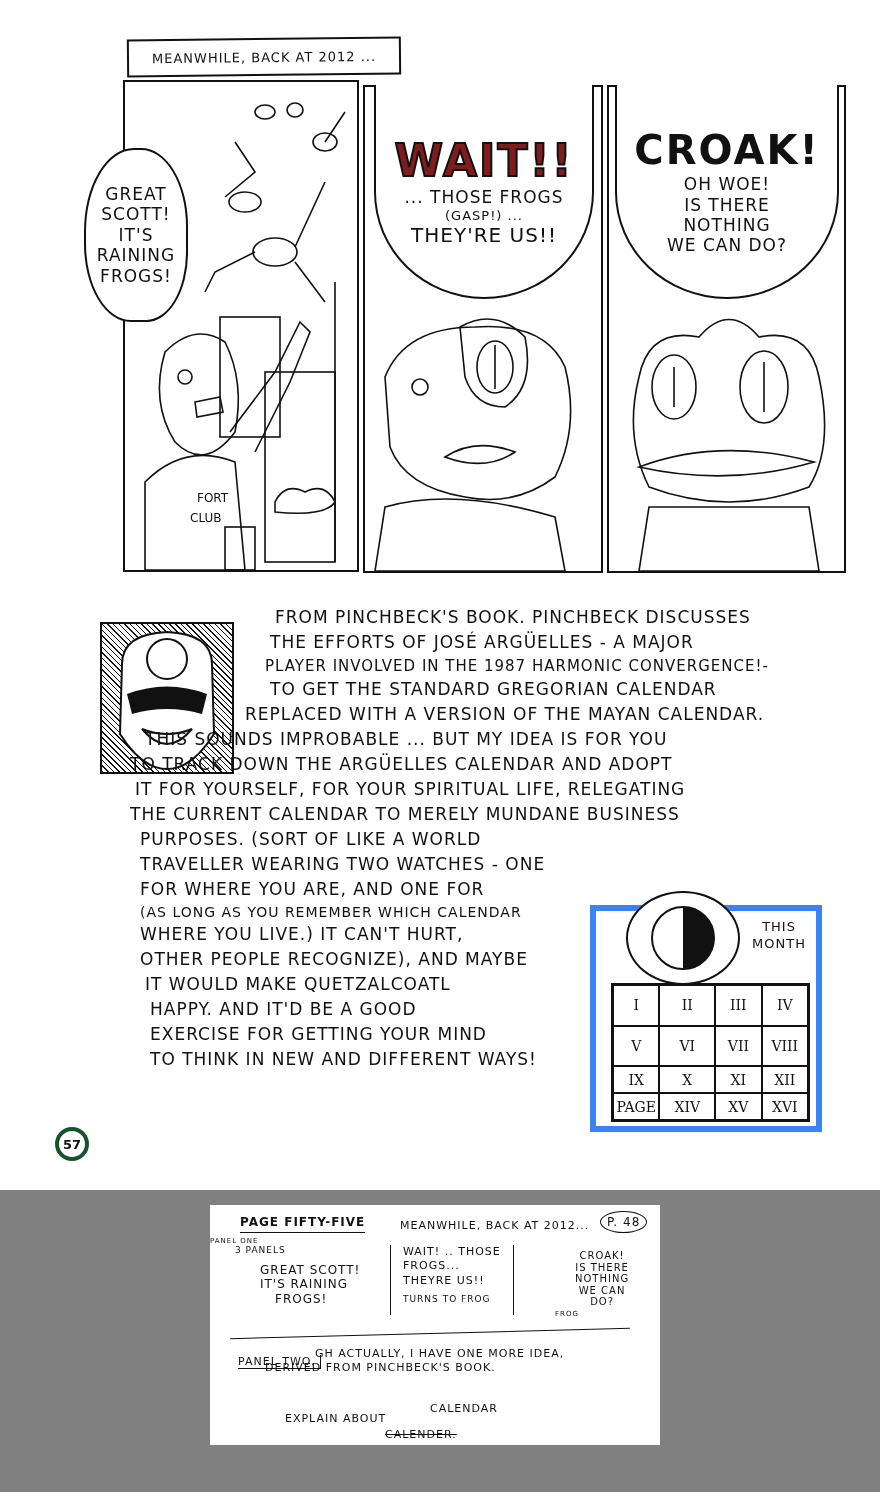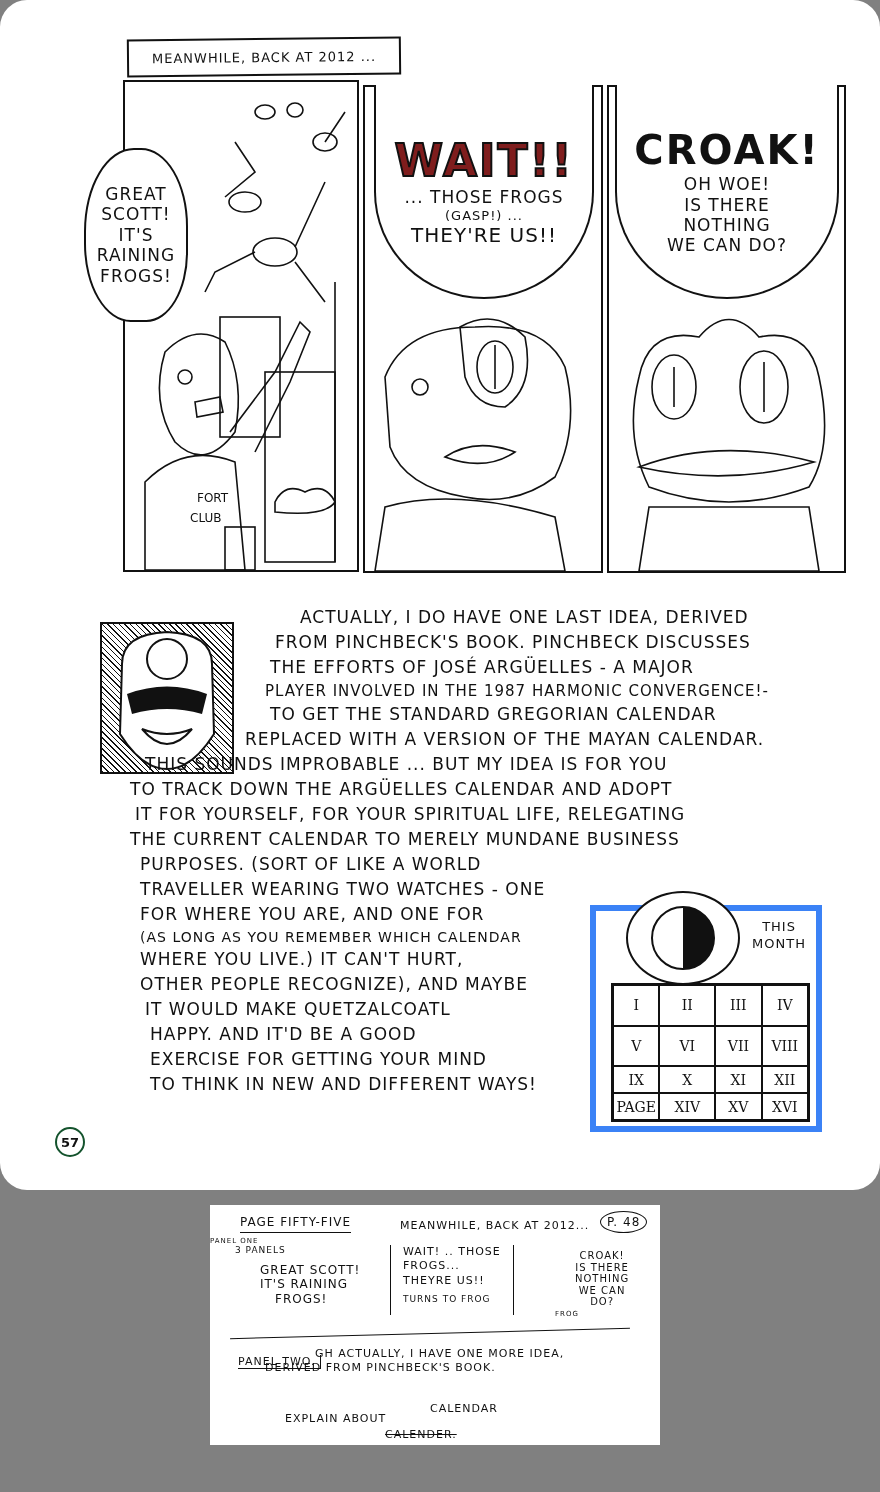--- a/index.html
+++ b/index.html
@@ -1,17 +1,17 @@
 <!DOCTYPE html>
 <html><head>
 <meta charset="utf-8">
 <style>
   html,body{margin:0;padding:0;}
   body{width:880px;height:1492px;background:#808080;position:relative;overflow:hidden;font-family:"DejaVu Sans",sans-serif;color:#111;}
-  .page{position:absolute;left:0;top:0;width:880px;height:1190px;background:#fff;border-radius:27px;}
+  .page{position:absolute;left:0;top:0;width:880px;height:1190px;background:#fff;}
   .hand{font-family:"DejaVu Sans",sans-serif;text-transform:uppercase;letter-spacing:1px;color:#111;}
   .caption-box{position:absolute;left:127px;top:38px;width:270px;height:34px;border:2px solid #111;transform:rotate(-0.6deg);display:flex;align-items:center;justify-content:center;font-size:13px;}
   .panel{position:absolute;border:2px solid #111;background:#fff;overflow:hidden;}
   .p1{left:123px;top:80px;width:232px;height:488px;}
   .p2{left:363px;top:85px;width:236px;height:484px;}
   .p3{left:607px;top:85px;width:235px;height:484px;}
   .balloon{position:absolute;border:2px solid #111;background:#fff;border-radius:48% 45% 40% 45%;display:flex;flex-direction:column;align-items:center;justify-content:center;text-align:center;line-height:1.2;}
   .b1{left:84px;top:148px;width:100px;height:170px;font-size:17px;}
   .b2{left:374px;top:85px;width:216px;height:212px;border-radius:0 0 50% 50%;border-top:none;font-size:17px;}
   .b3{left:615px;top:85px;width:220px;height:212px;border-radius:0 0 50% 50%;border-top:none;font-size:17px;}
@@ -20,21 +20,21 @@
   .art{position:absolute;}
   .narration{position:absolute;left:130px;top:605px;width:680px;font-size:17px;line-height:1.47;}
   .narr-line{white-space:nowrap;}
   .portrait{position:absolute;left:100px;top:622px;width:130px;height:148px;border:2px solid #111;background:repeating-linear-gradient(45deg,#111 0 1px,#fff 1px 4px);}
   .calendar{position:absolute;left:590px;top:905px;width:220px;height:215px;border:6px solid #3b82f6;background:#fff;}
   .cal-grid{position:absolute;left:15px;top:72px;width:195px;height:135px;display:grid;grid-template-columns:1fr 1.2fr 1fr 1fr;grid-template-rows:1.2fr 1.2fr 0.8fr 0.8fr;border:2px solid #111;}
   .cal-cell{border:1.5px solid #111;display:flex;align-items:center;justify-content:center;font-family:"DejaVu Serif",serif;font-size:14px;}
   .cal-label{position:absolute;right:10px;top:8px;font-size:13px;text-align:center;line-height:1.3;}
   .yinyang{position:absolute;left:30px;top:-20px;width:110px;height:90px;border-radius:50%;border:2px solid #111;background:#fff;display:flex;align-items:center;justify-content:center;}
   .yy-inner{width:60px;height:60px;border-radius:50%;border:2px solid #111;background:linear-gradient(90deg,#fff 50%,#111 50%);}
-  .page-num{position:absolute;left:55px;top:1127px;width:26px;height:26px;border:2px solid #14532d;border-radius:50%;font-size:13px;display:flex;align-items:center;justify-content:center;font-weight:bold;}
+  .page-num{position:absolute;left:55px;top:1127px;width:26px;height:26px;border:4px solid #14532d;border-radius:50%;font-size:13px;display:flex;align-items:center;justify-content:center;font-weight:bold;}
   .script{position:absolute;left:210px;top:1205px;width:450px;height:240px;background:#fff;}
   .s-text{position:absolute;font-size:11px;white-space:nowrap;}
 </style>
 </head>
 <body>
 
 <div class="page">
 
   <div class="caption-box hand">
     <span>MEANWHILE, BACK AT 2012 ...</span>
@@ -116,21 +116,20 @@
   <div class="portrait">
     <svg width="130" height="148" viewBox="0 0 130 148">
       <path d="M20 40 Q20 10 65 8 Q110 10 110 40 L112 110 Q90 145 65 145 Q40 145 18 110Z" fill="#fff" stroke="#111" stroke-width="2"></path>
       <circle cx="65" cy="35" r="20" fill="#fff" stroke="#111" stroke-width="2"></circle>
       <path d="M25 70 Q65 55 105 70 L100 90 Q65 80 30 90Z" fill="#111"></path>
       <path d="M40 105 Q65 135 90 105 Q65 115 40 105Z" fill="#fff" stroke="#111" stroke-width="2"></path>
     </svg>
   </div>
 
   <div class="narration hand">
-    <div class="narr-line" style="padding-left:170px">ACTUALLY, I DO HAVE ONE LAST IDEA, DERIVED</div>
     <div class="narr-line" style="padding-left:145px">FROM PINCHBECK'S BOOK. PINCHBECK DISCUSSES</div>
     <div class="narr-line" style="padding-left:140px">THE EFFORTS OF JOSÉ ARGÜELLES - A MAJOR</div>
     <div class="narr-line" style="padding-left:135px;font-size:15px">PLAYER INVOLVED IN THE 1987 HARMONIC CONVERGENCE!-</div>
     <div class="narr-line" style="padding-left:140px">TO GET THE STANDARD GREGORIAN CALENDAR</div>
     <div class="narr-line" style="padding-left:115px">REPLACED WITH A VERSION OF THE MAYAN CALENDAR.</div>
     <div class="narr-line" style="padding-left:15px">THIS SOUNDS IMPROBABLE ... BUT MY IDEA IS FOR YOU</div>
     <div class="narr-line">TO TRACK DOWN THE ARGÜELLES CALENDAR AND ADOPT</div>
     <div class="narr-line" style="padding-left:5px">IT FOR YOURSELF, FOR YOUR SPIRITUAL LIFE, RELEGATING</div>
     <div class="narr-line">THE CURRENT CALENDAR TO MERELY MUNDANE BUSINESS</div>
     <div class="narr-line" style="padding-left:10px">PURPOSES. (SORT OF LIKE A WORLD</div>
@@ -170,21 +169,21 @@
       <div class="cal-cell">XIV</div>
       <div class="cal-cell">XV</div>
       <div class="cal-cell">XVI</div>
     </div>
   </div>
 
   <div class="page-num">57</div>
 </div>
 
 <div class="script hand">
-  <div class="s-text" style="left:30px;top:10px;font-size:12px;border-bottom:1px solid #111;padding-bottom:3px;">PAGE FIFTY-FIVE</div>
+  <div class="s-text" style="left:30px;top:10px;font-size:12px;border-bottom:1px solid #111;padding-bottom:3px;font-weight:bold;">PAGE FIFTY-FIVE</div>
   <div class="s-text" style="left:190px;top:14px;font-size:11px;">MEANWHILE, BACK AT 2012...</div>
   <div class="s-text" style="left:390px;top:6px;border:1.5px solid #111;border-radius:50%;padding:3px 6px;font-size:12px;">P. 48</div>
   <div class="s-text" style="left:0px;top:32px;font-size:7px;">PANEL ONE</div>
   <div class="s-text" style="left:25px;top:40px;font-size:9px;">3 PANELS</div>
   <div class="s-text" style="left:50px;top:58px;line-height:1.2;font-size:12px;">
     <div>GREAT SCOTT!</div>
     <div>IT'S RAINING</div>
     <div style="padding-left:15px">FROGS!</div>
   </div>
   <div class="s-text" style="left:180px;top:40px;height:70px;border-left:1px solid #111;border-right:1px solid #111;padding:0 12px;line-height:1.3;">

